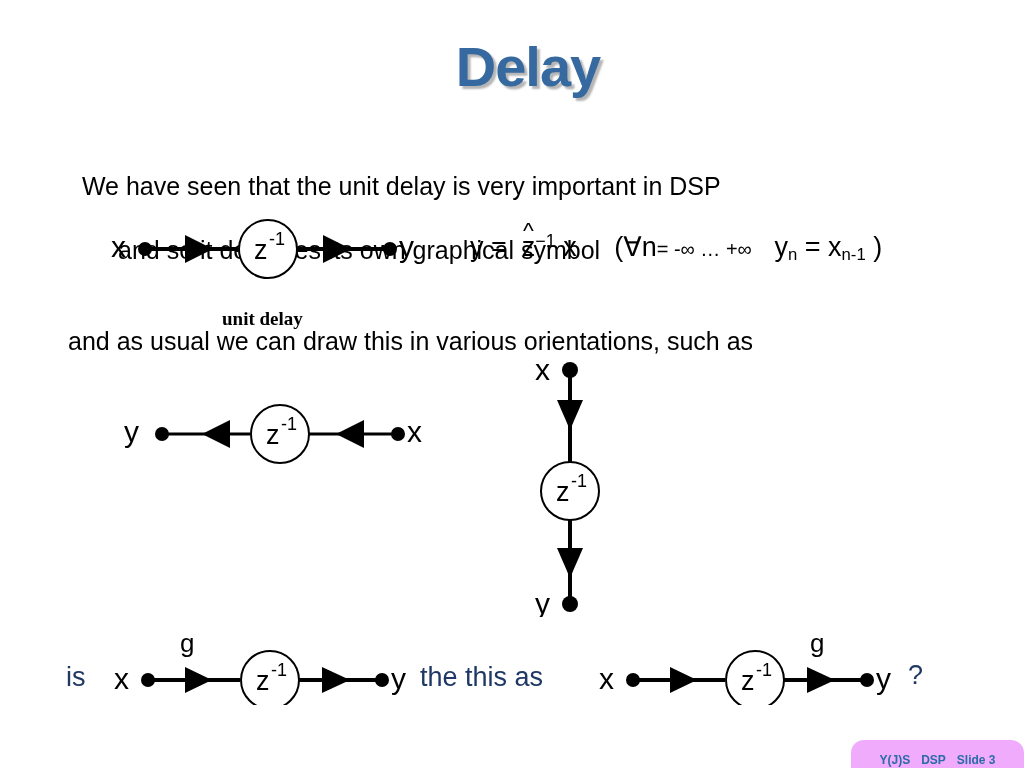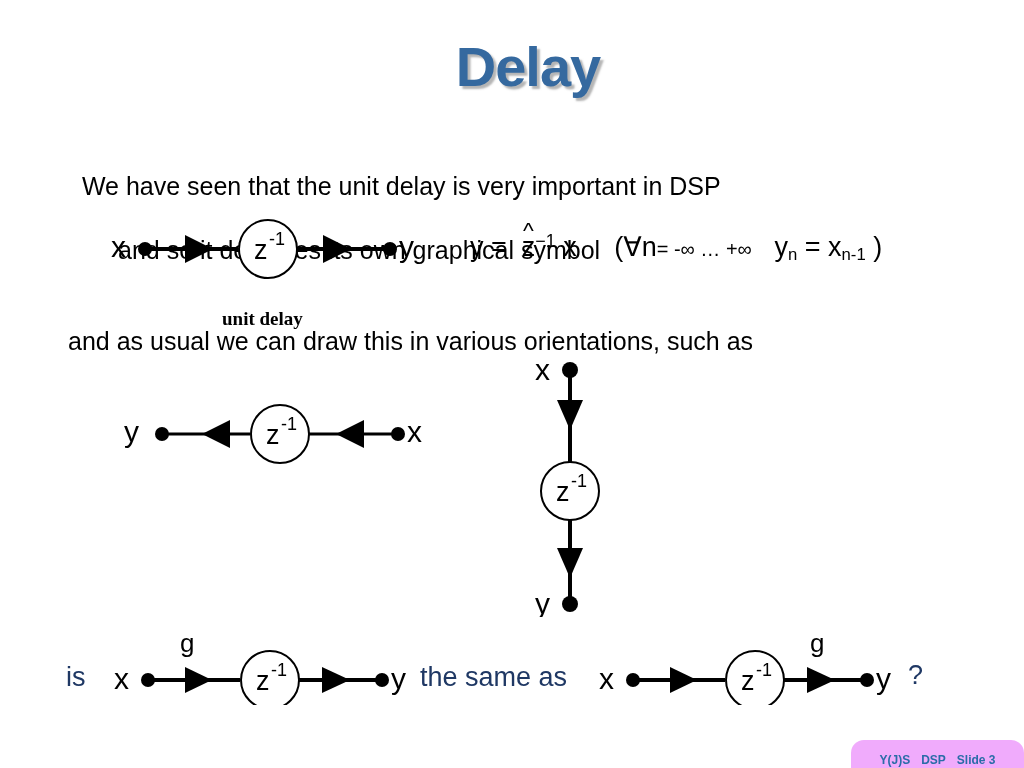--- a/index.html
+++ b/index.html
@@ -228,21 +228,21 @@
     <circle cx="160" cy="50" r="29" fill="#fff" stroke="#000" stroke-width="2"></circle>
     <text class="z-label" x="146" y="60">z</text>
     <text class="z-sup" x="161" y="46">-1</text>
     <line x1="189" y1="50" x2="272" y2="50" stroke="#000" stroke-width="4"></line>
     <polygon points="212,37 240,50 212,63" fill="#000"></polygon>
     <circle cx="272" cy="50" r="7" fill="#000"></circle>
     <text class="node-label" x="281" y="59">y</text>
   </svg>
 </div>
 
-<div class="connector" id="connector-same-as">the same as</div>
+<div class="connector" id="connector-same-as">the this as</div>
 
 <div class="diagram" id="diagram-gain-right">
   <svg width="310" height="75" viewBox="0 0 310 75">
     <text class="gain-label" x="215" y="22">g</text>
     <text class="node-label" x="4" y="59">x</text>
     <circle cx="38" cy="50" r="7" fill="#000"></circle>
     <line x1="38" y1="50" x2="130" y2="50" stroke="#000" stroke-width="4"></line>
     <polygon points="75,37 102,50 75,63" fill="#000"></polygon>
     <circle cx="160" cy="50" r="29" fill="#fff" stroke="#000" stroke-width="2"></circle>
     <text class="z-label" x="146" y="60">z</text>

